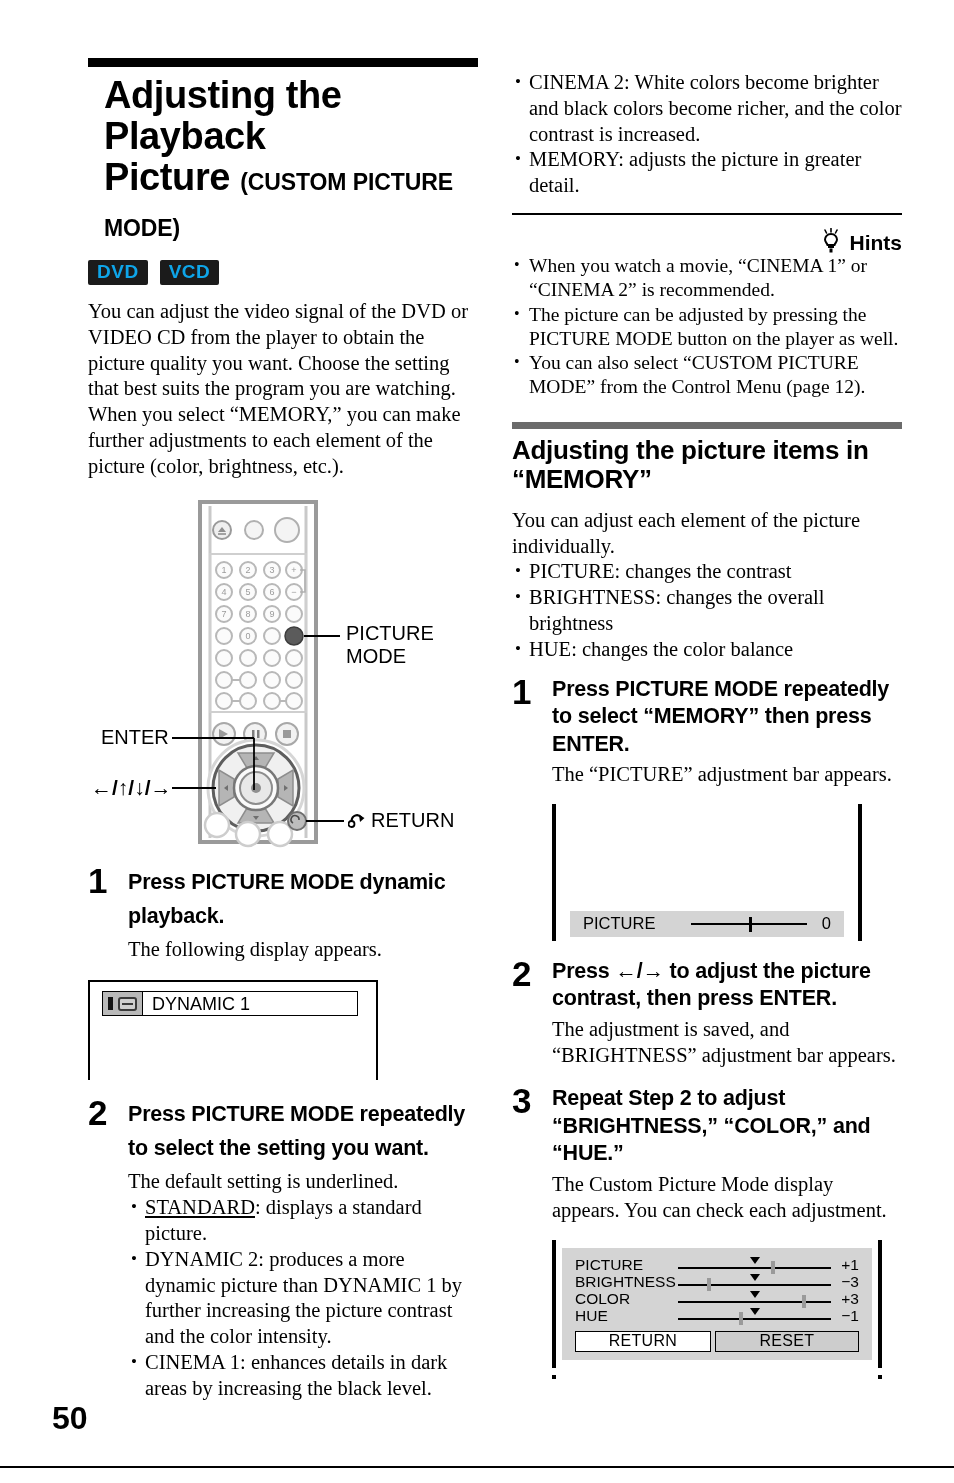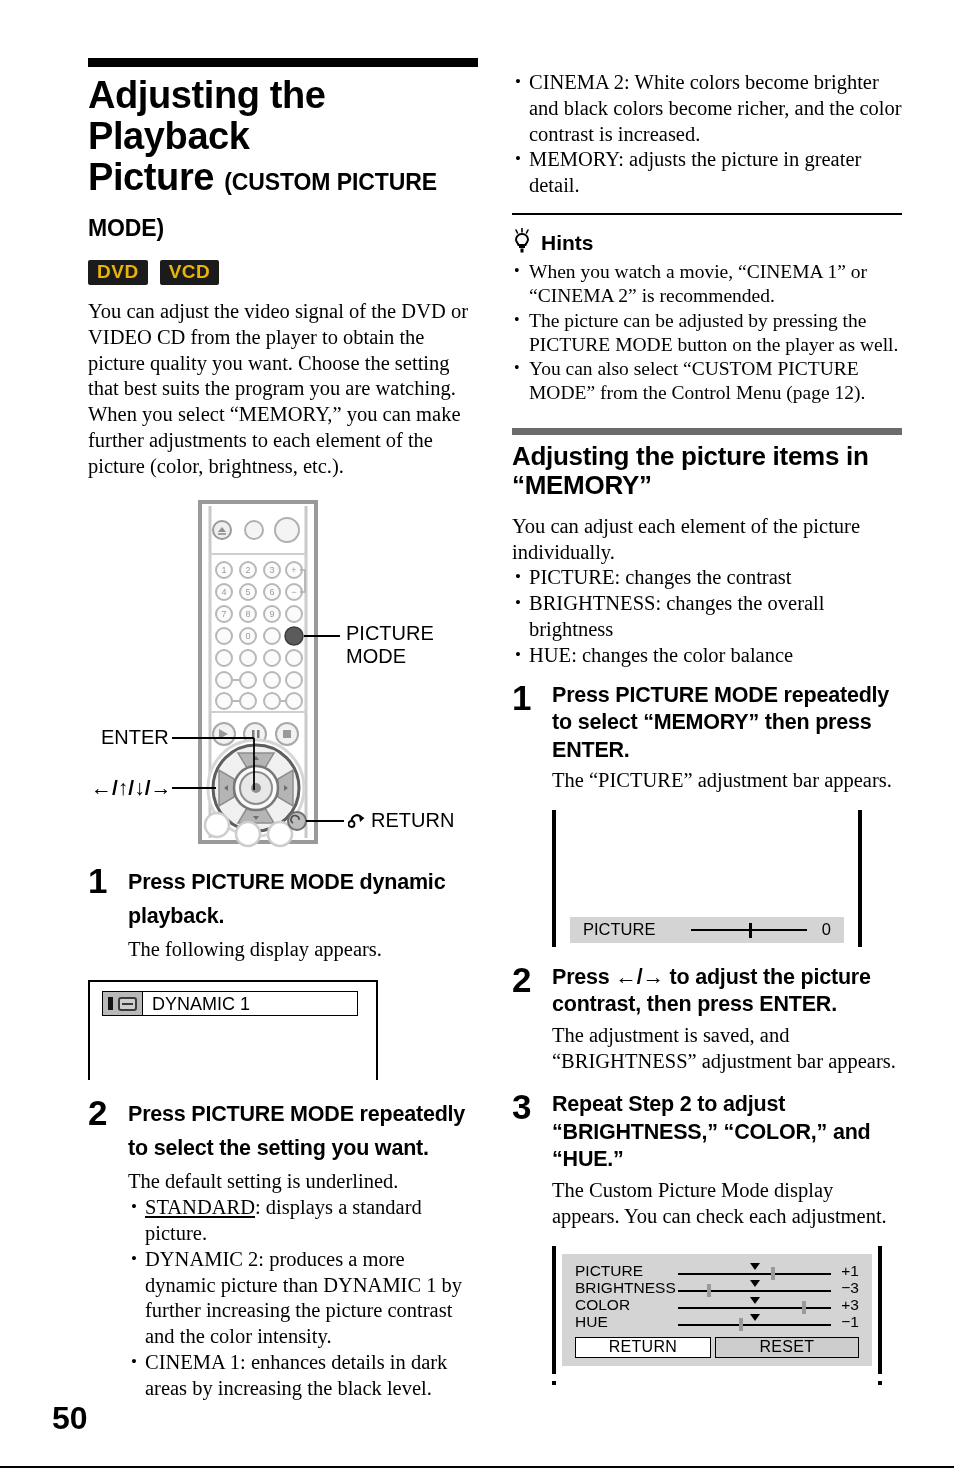--- a/index.html
+++ b/index.html
@@ -23,41 +23,41 @@
   .rule-black { height:9px; background:#000; width:100%; }
   .rule-gray  { height:7px; background:#6b6b6b; width:100%; }
   .rule-thin  { height:2px; background:#000; width:100%; }
 
   
   h1.title {
     font-family:"Liberation Sans", sans-serif;
     font-weight:bold;
     font-size:38px;
     line-height:41px;
-    margin:8px 0 0 0;
+    margin:8px 0 0 16px;
     letter-spacing:-0.4px;
   }
   h1.title .sub {
     font-size:23px;
     letter-spacing:-0.1px;
   }
   h2.sect {
     font-family:"Liberation Sans", sans-serif;
     font-weight:bold;
     font-size:26px;
     line-height:29px;
     margin:7px 0 0 0;
     letter-spacing:-0.3px;
   }
 
   
   .badges { margin-top:11px; display:flex; gap:12px; }
   .badge {
     background:#1b1b1b;
-    color:#eab308;
+    color:#0ea5e9;
     font-family:"Liberation Sans", sans-serif;
     font-weight:bold;
     font-size:19px;
     letter-spacing:0.5px;
     padding:2px 9px 3px 9px;
     border-radius:2px;
     line-height:20px;
   }
 
   
@@ -110,21 +110,22 @@
   }
   .step-left .shead { line-height:34px; }
 
   
   .hints-wrap { margin-top:14px; }
   .hints-head {
     display:flex;
     align-items:flex-end;
     gap:9px;
     margin-top:13px;
-    margin-bottom:7px;
+    margin-bottom:1px;
+    justify-content:flex-end;
   }
   .hints-head .label {
     font-family:"Liberation Sans", sans-serif;
     font-weight:bold;
     font-size:21px;
     line-height:21px;
   }
   .bulb { width:20px; height:25px; display:block; }
 
   ul.hintlist { list-style:none; margin:0; padding:0; }

